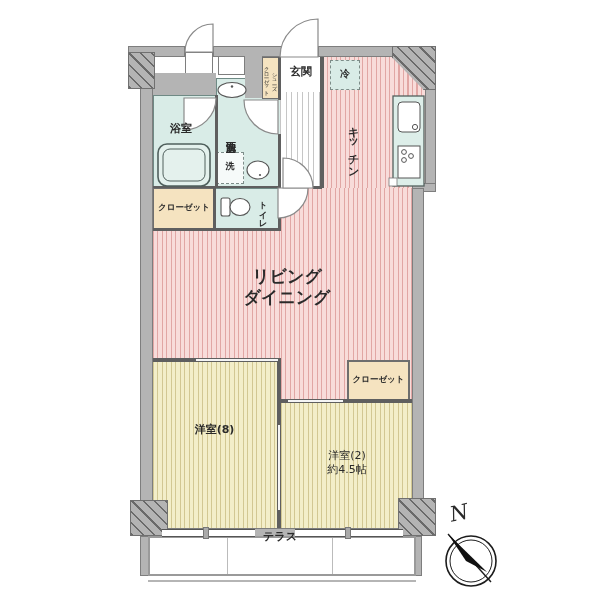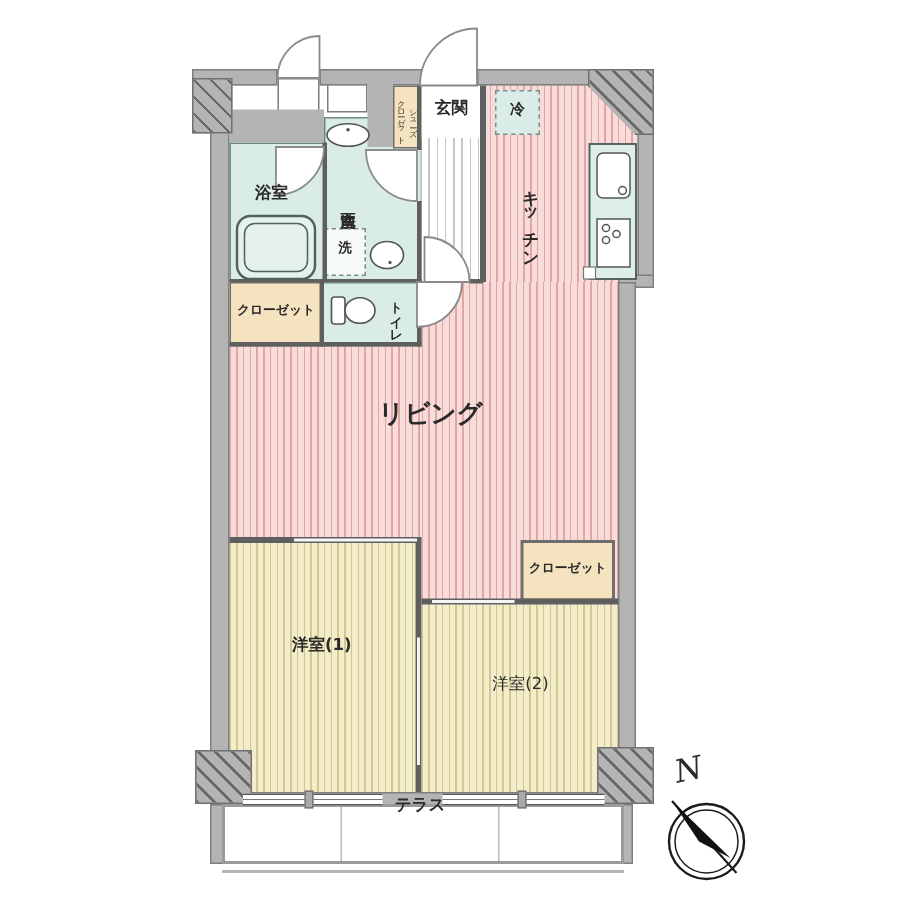--- a/index.html
+++ b/index.html
@@ -156,24 +156,26 @@
   <div class="lbl vtxt" style="left:224px;top:108px;height:52px;font-size:10px;font-weight:bold;letter-spacing:0;">洗面室</div>
   <div class="lbl" style="left:216px;top:161px;width:28px;font-size:9px;font-weight:bold;">洗</div>
   <div class="lbl vtxt" style="left:263px;top:59px;height:38px;font-size:5.5px;letter-spacing:0;line-height:8px;">
     <span>シューズ</span>
     <span>クローゼット</span>
   </div>
   <div class="lbl" style="left:153px;top:202px;width:62px;font-size:8.5px;font-weight:bold;">クローゼット</div>
   <div class="lbl vtxt" style="left:258px;top:191px;height:38px;font-size:8.5px;font-weight:bold;letter-spacing:0;">トイレ</div>
   <div class="lbl" style="left:237px;top:266px;width:100px;font-size:17px;font-weight:bold;">
     <span style="display:block;">リビング</span>
+    <span style="display:block;">ダイニング</span>
   </div>
   <div class="lbl" style="left:152px;top:423px;width:125px;font-size:11px;font-weight:bold;">
-    <span style="display:block;">洋室(1)</span>
+    <span style="display:block;">洋室(8)</span>
   </div>
   <div class="lbl" style="left:285px;top:449px;width:124px;font-size:11px;font-weight:normal;">
     <span style="display:block;">洋室(2)</span>
+    <span style="display:block;">約4.5帖</span>
   </div>
   <div class="lbl" style="left:347px;top:374px;width:63px;font-size:8.5px;font-weight:bold;">クローゼット</div>
   <div class="lbl" style="left:240px;top:530px;width:80px;font-size:11px;font-weight:bold;">テラス</div>
   <div class="lbl" style="left:444px;top:500px;width:30px;font-size:21px;font-style:italic;font-family:'DejaVu Serif',serif;transform:rotate(-12deg);">N</div>
 
 </div>
 
 </body></html>

